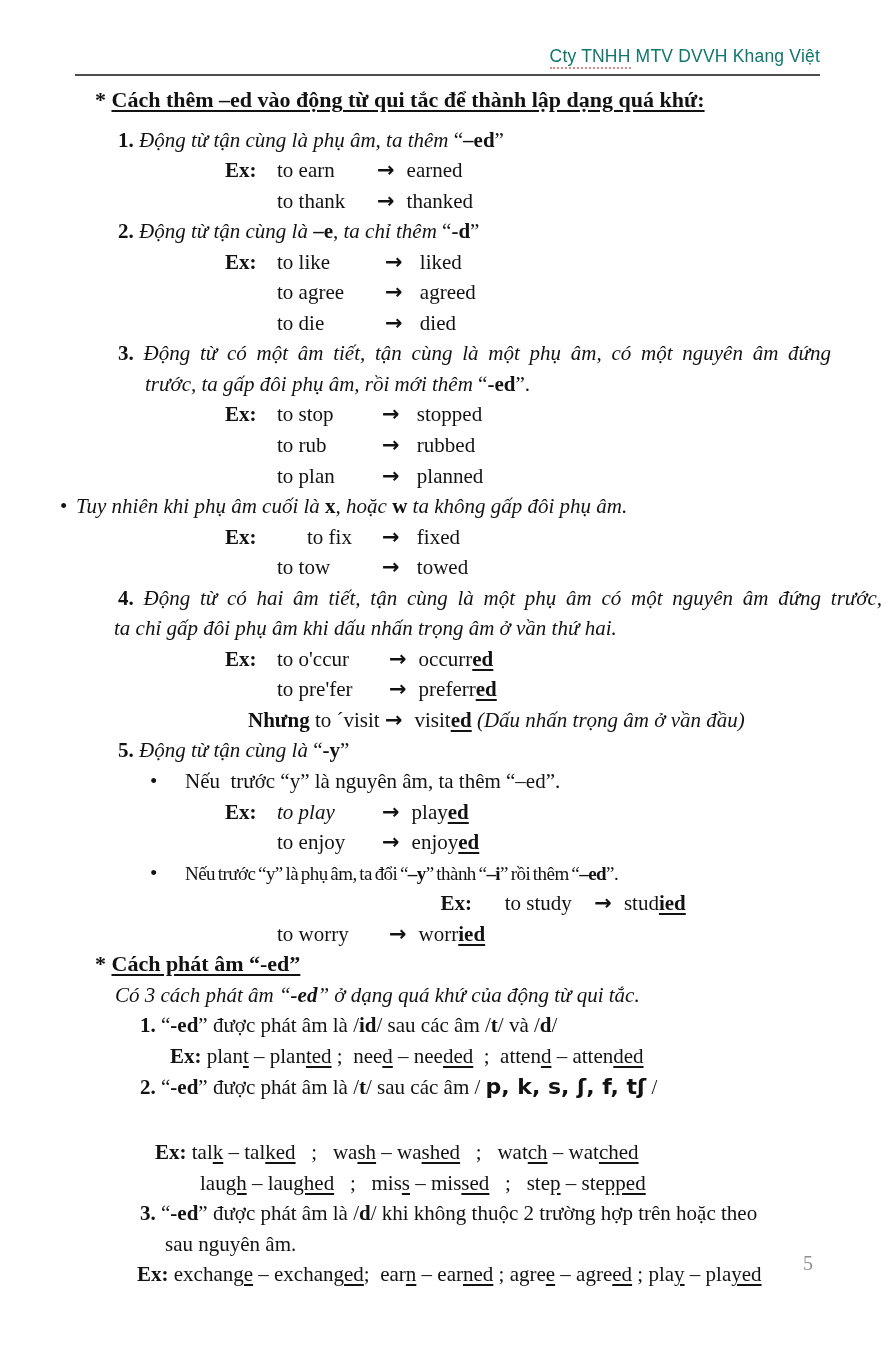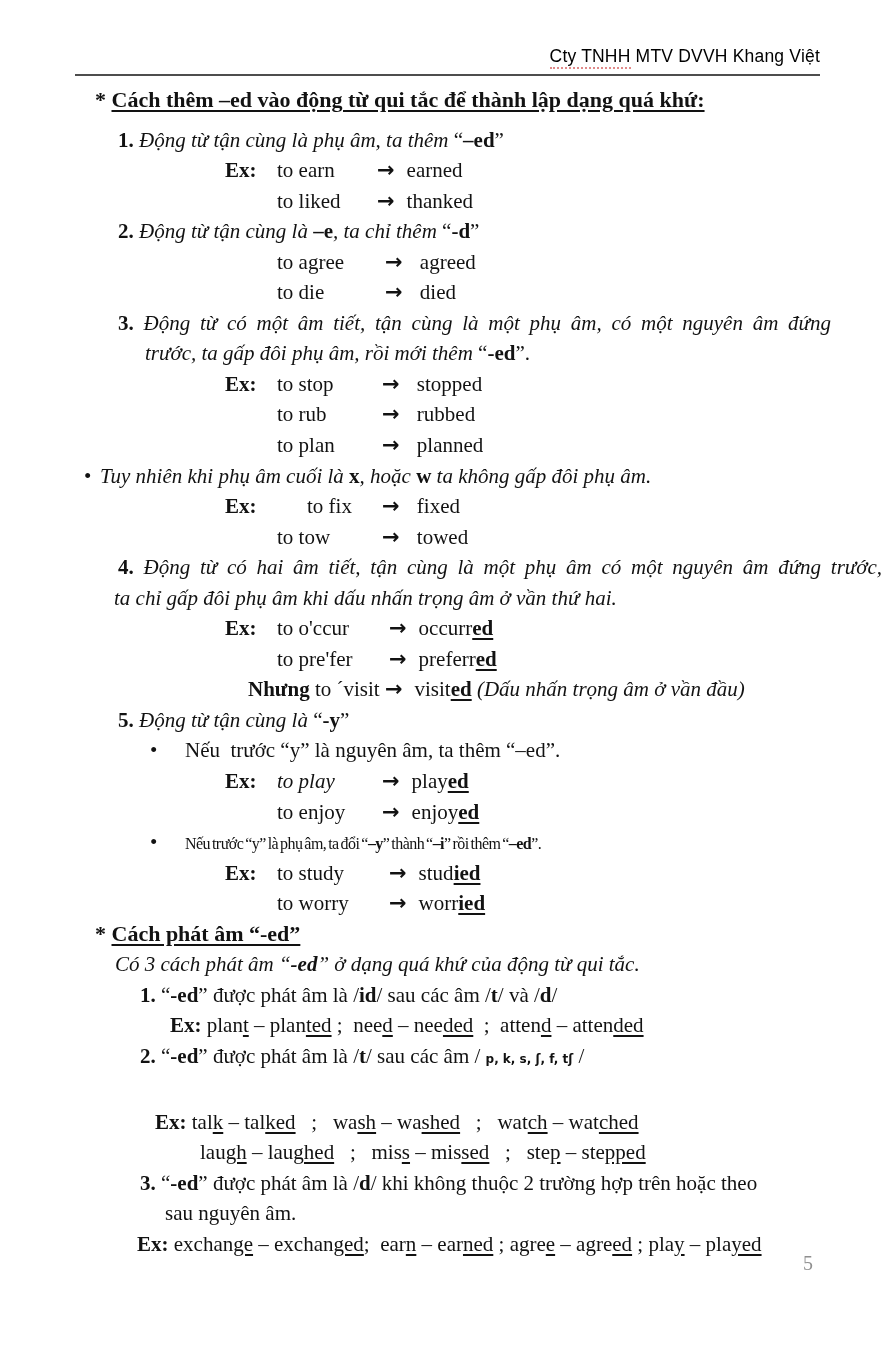--- a/index.html
+++ b/index.html
@@ -4,74 +4,75 @@
 <style>
   html,body{margin:0;padding:0}
   body{
     width:891px;height:1346px;background:#ffffff;overflow:hidden;
     font-family:"Liberation Serif","DejaVu Serif",serif;color:#121212;
     position:relative;
   }
   .header{
     padding-top:46px;padding-right:71px;text-align:right;
     font-family:"Liberation Sans","DejaVu Sans",sans-serif;
-    font-size:17.5px;color:#000000;letter-spacing:.2px;
+    font-size:17.5px;color:#0f766e;letter-spacing:.2px;
   }
   .header .sq{border-bottom:2px dotted #e08a8a;padding-bottom:1px}
   .rule{border:none;border-top:2px solid #4d4d4d;margin:7px 71px 0 75px;height:0}
   .content{margin-top:9px;font-size:21px}
   .line{height:30.55px;line-height:30.55px;white-space:pre-wrap}
   .title{font-size:22px}
   .gap{margin-bottom:9px}
   .jw{word-spacing:4.5px}
   .s-b{font-weight:bold}
   .s-i{font-style:italic}
   .s-bi{font-weight:bold;font-style:italic}
   .s-u{text-decoration:underline;text-underline-offset:3px}
   .s-bu{font-weight:bold;text-decoration:underline;text-underline-offset:3px}
   .s-ar{font-family:"DejaVu Sans",sans-serif;font-weight:bold;margin-right:12px}
-  .s-sans{font-family:"DejaVu Sans",sans-serif;font-weight:bold;font-size:12px}
-  .s-cond{letter-spacing:-0.55px;word-spacing:-1.5px;font-size:16px}
+  .s-sans{font-family:"DejaVu Sans",sans-serif;font-weight:bold;font-size:22px}
+  .s-cond{letter-spacing:-0.55px;word-spacing:-1.5px;font-size:19px}
   .footer{position:absolute;top:1252px;right:78px;font-size:20px;color:#8f8f8f}
 </style>
 </head>
 <body>
 
 <div class="header">
   <span class="sq">Cty TNHH</span><span> MTV DVVH Khang Việt</span>
 </div>
 <hr class="rule">
 
 <div class="content">
     <div class="line title gap" style="margin-left: 95px;"><span class="s-b">* </span><span class="s-bu">Cách thêm –ed vào động từ qui tắc để thành lập dạng quá khứ:</span></div>
     <div class="line" style="margin-left: 118px;"><span class="s-b">1. </span><span class="s-i">Động từ tận cùng là phụ âm, ta thêm </span><span>“</span><span class="s-b">–ed</span><span>”</span></div>
     <div class="line" style="margin-left: 225px;"><span class="s-b" style="display: inline-block; min-width: 52px;">Ex:</span><span style="display: inline-block; min-width: 100px;">to earn</span><span class="s-ar">→</span><span>earned</span></div>
-    <div class="line" style="margin-left: 277px;"><span style="display: inline-block; min-width: 100px;">to liked</span><span class="s-ar">→</span><span>thanked</span></div>
+    <div class="line" style="margin-left: 277px;"><span style="display: inline-block; min-width: 100px;">to thank</span><span class="s-ar">→</span><span>thanked</span></div>
     <div class="line" style="margin-left: 118px;"><span class="s-b">2. </span><span class="s-i">Động từ tận cùng là </span><span class="s-b">–e</span><span class="s-i">, ta chỉ thêm </span><span>“</span><span class="s-b">-d</span><span>”</span></div>
+    <div class="line" style="margin-left: 225px;"><span class="s-b" style="display: inline-block; min-width: 52px;">Ex:</span><span style="display: inline-block; min-width: 108px;">to like</span><span class="s-ar">→</span><span> liked</span></div>
     <div class="line" style="margin-left: 277px;"><span style="display: inline-block; min-width: 108px;">to agree</span><span class="s-ar">→</span><span> agreed</span></div>
     <div class="line" style="margin-left: 277px;"><span style="display: inline-block; min-width: 108px;">to die</span><span class="s-ar">→</span><span> died</span></div>
     <div class="line jw" style="margin-left: 118px;"><span class="s-b">3. </span><span class="s-i">Động từ có một âm tiết, tận cùng là một phụ âm, có một nguyên âm đứng</span></div>
     <div class="line" style="margin-left: 145px;"><span class="s-i">trước, ta gấp đôi phụ âm, rồi mới thêm </span><span>“</span><span class="s-b">-ed</span><span>”.</span></div>
     <div class="line" style="margin-left: 225px;"><span class="s-b" style="display: inline-block; min-width: 52px;">Ex:</span><span style="display: inline-block; min-width: 105px;">to stop</span><span class="s-ar">→</span><span> stopped</span></div>
     <div class="line" style="margin-left: 277px;"><span style="display: inline-block; min-width: 105px;">to rub</span><span class="s-ar">→</span><span> rubbed</span></div>
     <div class="line" style="margin-left: 277px;"><span style="display: inline-block; min-width: 105px;">to plan</span><span class="s-ar">→</span><span> planned</span></div>
-    <div class="line" style="margin-left: 84px;"><span style="display: inline-block; min-width: 16px;">•</span><span class="s-i">Tuy nhiên khi phụ âm cuối là </span><span class="s-b">x</span><span class="s-i">, hoặc </span><span class="s-b">w</span><span class="s-i"> ta không gấp đôi phụ âm.</span></div>
+    <div class="line" style="margin-left: 60px;"><span style="display: inline-block; min-width: 16px;">•</span><span class="s-i">Tuy nhiên khi phụ âm cuối là </span><span class="s-b">x</span><span class="s-i">, hoặc </span><span class="s-b">w</span><span class="s-i"> ta không gấp đôi phụ âm.</span></div>
     <div class="line" style="margin-left: 225px;"><span class="s-b" style="display: inline-block; min-width: 52px;">Ex:</span><span style="display: inline-block; min-width: 105px; text-align: center;">to fix</span><span class="s-ar">→</span><span> fixed</span></div>
     <div class="line" style="margin-left: 277px;"><span style="display: inline-block; min-width: 105px;">to tow</span><span class="s-ar">→</span><span> towed</span></div>
     <div class="line jw" style="margin-left: 118px;"><span class="s-b">4. </span><span class="s-i">Động từ có hai âm tiết, tận cùng là một phụ âm có một nguyên âm đứng trước,</span></div>
     <div class="line" style="margin-left: 114px;"><span class="s-i">ta chỉ gấp đôi phụ âm khi dấu nhấn trọng âm ở vần thứ hai.</span></div>
     <div class="line" style="margin-left: 225px;"><span class="s-b" style="display: inline-block; min-width: 52px;">Ex:</span><span style="display: inline-block; min-width: 112px;">to o'ccur</span><span class="s-ar">→</span><span>occurr</span><span class="s-bu">ed</span></div>
     <div class="line" style="margin-left: 277px;"><span style="display: inline-block; min-width: 112px;">to pre'fer</span><span class="s-ar">→</span><span>preferr</span><span class="s-bu">ed</span></div>
     <div class="line" style="margin-left: 248px;"><span class="s-b">Nhưng </span><span>to ´visit </span><span class="s-ar">→</span><span>visit</span><span class="s-bu">ed</span><span> </span><span class="s-i">(Dấu nhấn trọng âm ở vần đầu)</span></div>
     <div class="line" style="margin-left: 118px;"><span class="s-b">5. </span><span class="s-i">Động từ tận cùng là </span><span>“</span><span class="s-b">-y</span><span>”</span></div>
     <div class="line" style="margin-left: 150px;"><span style="display: inline-block; min-width: 35px;">•</span><span>Nếu  trước “y” là nguyên âm, ta thêm “–ed”.</span></div>
     <div class="line" style="margin-left: 225px;"><span class="s-b" style="display: inline-block; min-width: 52px;">Ex:</span><span style="display: inline-block; min-width: 105px; font-style: italic;">to play</span><span class="s-ar">→</span><span>play</span><span class="s-bu">ed</span></div>
     <div class="line" style="margin-left: 277px;"><span style="display: inline-block; min-width: 105px;">to enjoy</span><span class="s-ar">→</span><span>enjoy</span><span class="s-bu">ed</span></div>
     <div class="line" style="margin-left: 150px;"><span style="display: inline-block; min-width: 35px;">•</span><span class="s-cond">Nếu trước “y” là phụ âm, ta đổi “</span><span class="s-cond s-b">–y</span><span class="s-cond">” thành “</span><span class="s-cond s-b">–i</span><span class="s-cond">” rồi thêm “</span><span class="s-cond s-b">–ed</span><span class="s-cond">”.</span></div>
-    <div class="line" style="margin-left: 225px;"><span class="s-b" style="display: inline-block; min-width: 52px;">Ex:</span><span style="display: inline-block; min-width: 112px;">to study</span><span class="s-ar">→</span><span>stud</span><span class="s-bu">ied</span></div>
+    <div class="line" style="margin-left: 225px; text-align: center;"><span class="s-b" style="display: inline-block; min-width: 52px;">Ex:</span><span style="display: inline-block; min-width: 112px;">to study</span><span class="s-ar">→</span><span>stud</span><span class="s-bu">ied</span></div>
     <div class="line" style="margin-left: 277px;"><span style="display: inline-block; min-width: 112px;">to worry</span><span class="s-ar">→</span><span>worr</span><span class="s-bu">ied</span></div>
     <div class="line title" style="margin-left: 95px;"><span class="s-b">* </span><span class="s-bu">Cách phát âm “-ed”</span></div>
     <div class="line" style="margin-left: 115px;"><span class="s-i">Có 3 cách phát âm “</span><span class="s-bi">-ed</span><span class="s-i">” ở dạng quá khứ của động từ qui tắc.</span></div>
     <div class="line" style="margin-left: 140px;"><span class="s-b">1. </span><span>“</span><span class="s-b">-ed</span><span>” được phát âm là /</span><span class="s-b">id</span><span>/ sau các âm /</span><span class="s-b">t</span><span>/ và /</span><span class="s-b">d</span><span>/</span></div>
     <div class="line" style="margin-left: 170px;"><span class="s-b">Ex: </span><span>plan</span><span class="s-u">t</span><span> – plan</span><span class="s-u">ted</span><span> ;  nee</span><span class="s-u">d</span><span> – nee</span><span class="s-u">ded</span><span>  ;  atten</span><span class="s-u">d</span><span> – atten</span><span class="s-u">ded</span></div>
     <div class="line" style="margin-left: 140px;"><span class="s-b">2. </span><span>“</span><span class="s-b">-ed</span><span>” được phát âm là /</span><span class="s-b">t</span><span>/ sau các âm / </span><span class="s-sans">p, k, s, ʃ, f, tʃ</span><span> /</span></div>
     <div class="line" style="margin-left: 155px; margin-top: 35px;"><span class="s-b">Ex: </span><span>tal</span><span class="s-u">k</span><span> – tal</span><span class="s-u">ked</span><span>   ;   wa</span><span class="s-u">sh</span><span> – wa</span><span class="s-u">shed</span><span>   ;   wat</span><span class="s-u">ch</span><span> – wat</span><span class="s-u">ched</span></div>
     <div class="line" style="margin-left: 200px;"><span>lau</span><span class="s-u">gh</span><span> – lau</span><span class="s-u">ghed</span><span>   ;   mis</span><span class="s-u">s</span><span> – mis</span><span class="s-u">sed</span><span>   ;   ste</span><span class="s-u">p</span><span> – ste</span><span class="s-u">pped</span></div>
     <div class="line" style="margin-left: 140px;"><span class="s-b">3. </span><span>“</span><span class="s-b">-ed</span><span>” được phát âm là /</span><span class="s-b">d</span><span>/ khi không thuộc 2 trường hợp trên hoặc theo</span></div>
     <div class="line" style="margin-left: 165px;"><span>sau nguyên âm.</span></div>

